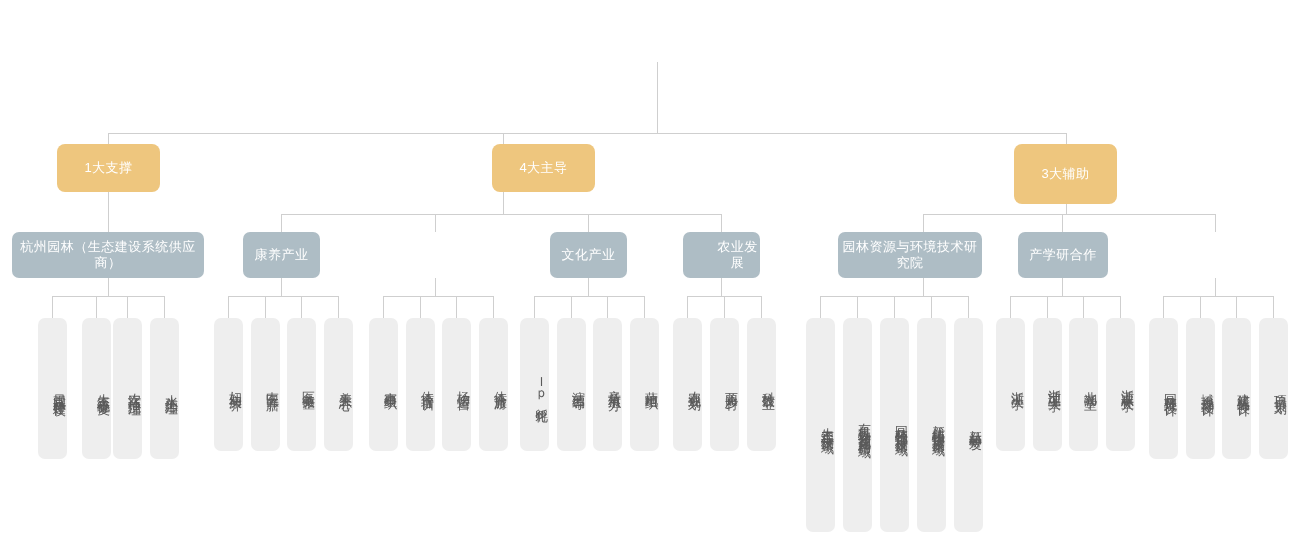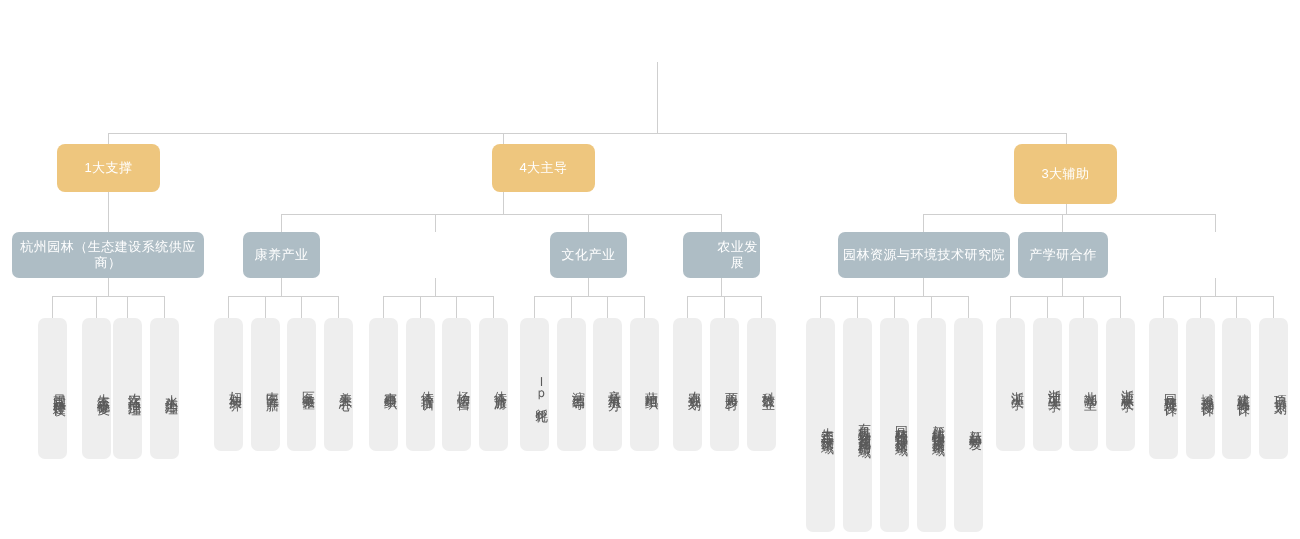--- a/index.html
+++ b/index.html
@@ -141,21 +141,21 @@
 
 
   <div class="node node-l2" style="left:57px;top:144px;width:103px;height:48px;">1大支撑</div>
   <div class="node node-l2" style="left:452px;top:144px;width:103px;height:48px;margin-left:40px;">4大主导</div>
   <div class="node node-l2" style="left:1014px;top:144px;width:103px;height:60px;">3大辅助</div>
 
   <div class="node node-l3" style="left:12px;top:232px;width:192px;height:46px;">杭州园林（生态建设系统供应商）</div>
   <div class="node node-l3" style="left:243px;top:232px;width:77px;height:46px;">康养产业</div>
   <div class="node node-l3" style="left:550px;top:232px;width:77px;height:46px;">文化产业</div>
   <div class="node node-l3" style="left:683px;top:232px;width:77px;height:46px;padding-left:32px;">农业发展</div>
-  <div class="node node-l3" style="left:838px;top:232px;width:172px;height:46px;font-family:Liberation Serif, serif;">园林资源与环境技术研究院</div>
+  <div class="node node-l3" style="left:838px;top:232px;width:144px;height:46px;font-family:Liberation Serif, serif;">园林资源与环境技术研究院</div>
   <div class="node node-l3" style="left:1018px;top:232px;width:90px;height:46px;">产学研合作</div>
 
   <div class="node node-leaf" style="left:38px;top:318px;width:29px;height:141px;">景观园林建设</div>
   <div class="node node-leaf" style="left:82px;top:318px;width:29px;height:141px;">生态系统修复</div>
   <div class="node node-leaf" style="left:113px;top:318px;width:29px;height:141px;">农污环境治理</div>
   <div class="node node-leaf" style="left:150px;top:318px;width:29px;height:141px;">水生态治理</div>
 
   <div class="node node-leaf" style="left:214px;top:318px;width:29px;height:133px;">妇幼康养</div>
   <div class="node node-leaf" style="left:251px;top:318px;width:29px;height:133px;">中医养膳</div>
   <div class="node node-leaf" style="left:287px;top:318px;width:29px;height:133px;">医美微整</div>

